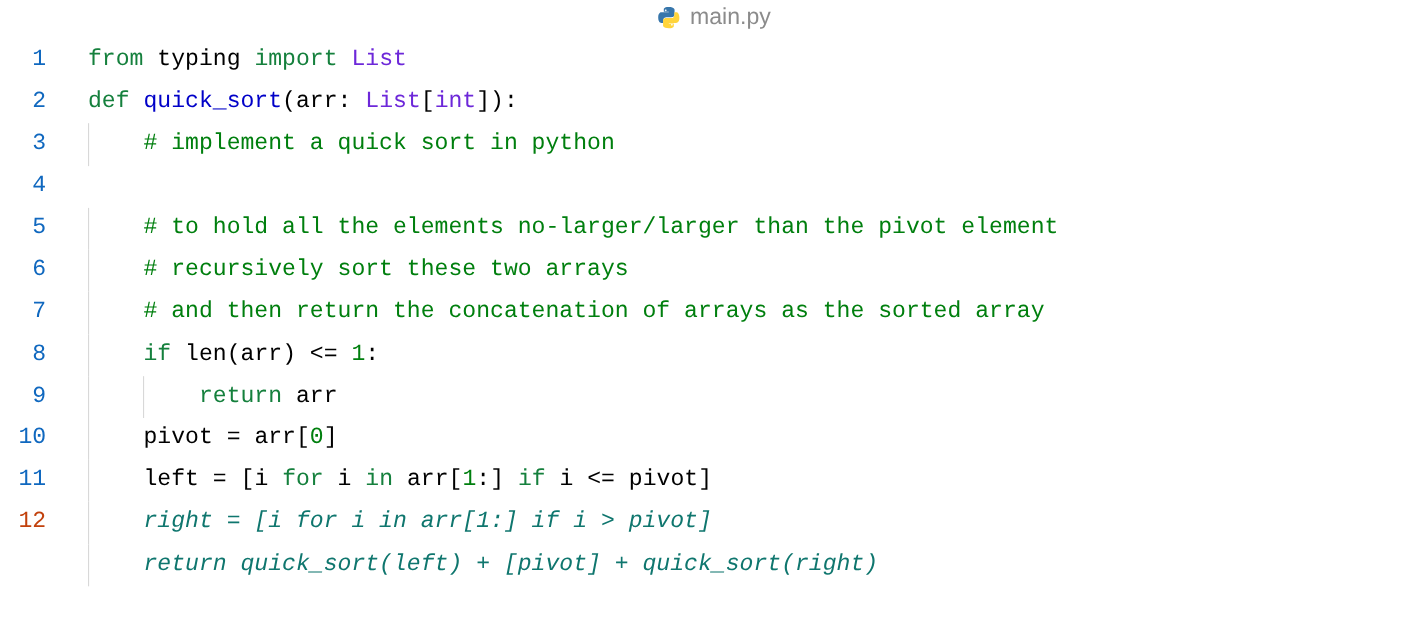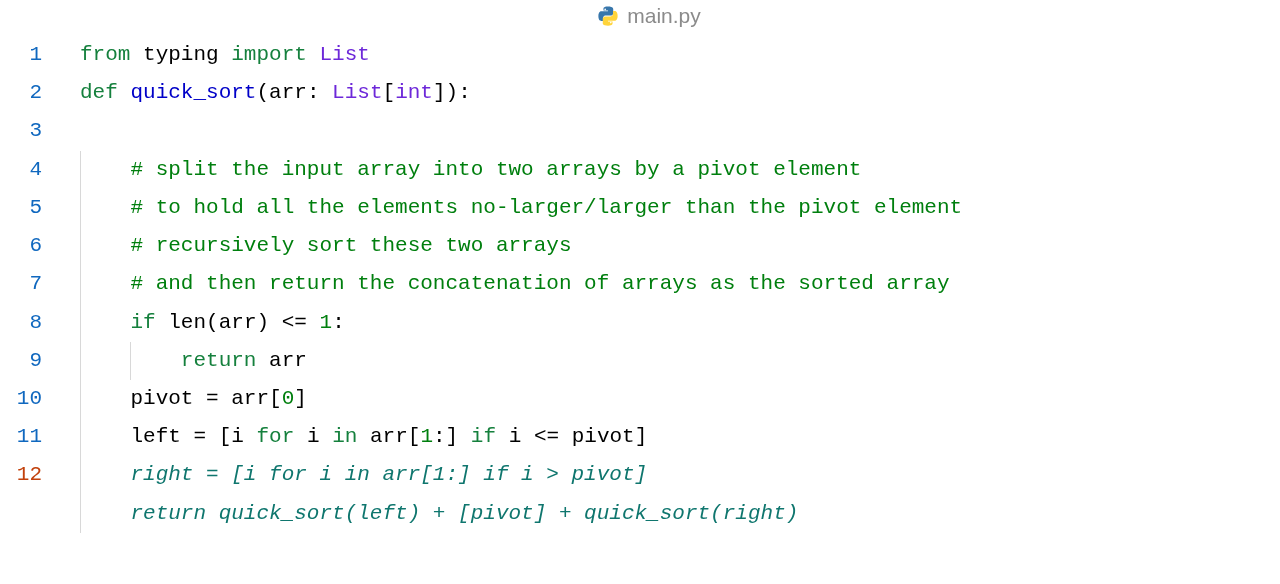--- a/index.html
+++ b/index.html
@@ -106,24 +106,24 @@
       <div class="code-line">
         <div class="gutter">1</div>
         <div class="code-content"><span></span><span class="tok-kw">from</span><span> </span><span class="tok-id">typing</span><span> </span><span class="tok-kw">import</span><span> </span><span class="tok-builtin">List</span></div>
       </div>
       <div class="code-line">
         <div class="gutter">2</div>
         <div class="code-content"><span></span><span class="tok-kw">def</span><span> </span><span class="tok-func">quick_sort</span><span class="tok-punct">(</span><span class="tok-id">arr</span><span class="tok-punct">:</span><span> </span><span class="tok-builtin">List</span><span class="tok-punct">[</span><span class="tok-builtin">int</span><span class="tok-punct">]</span><span class="tok-punct">)</span><span class="tok-punct">:</span></div>
       </div>
       <div class="code-line">
         <div class="gutter">3</div>
+        <div class="code-content"><span class="indent-guide" style="left: 18px;"></span><span>    </span><span class="tok-comment"># implement a quick sort in python</span></div>
       </div>
       <div class="code-line">
         <div class="gutter">4</div>
-        <div class="code-content"><span class="indent-guide" style="left: 18px;"></span><span>    </span><span class="tok-comment"># split the input array into two arrays by a pivot element</span></div>
       </div>
       <div class="code-line">
         <div class="gutter">5</div>
         <div class="code-content"><span class="indent-guide" style="left: 18px;"></span><span>    </span><span class="tok-comment"># to hold all the elements no-larger/larger than the pivot element</span></div>
       </div>
       <div class="code-line">
         <div class="gutter">6</div>
         <div class="code-content"><span class="indent-guide" style="left: 18px;"></span><span>    </span><span class="tok-comment"># recursively sort these two arrays</span></div>
       </div>
       <div class="code-line">

